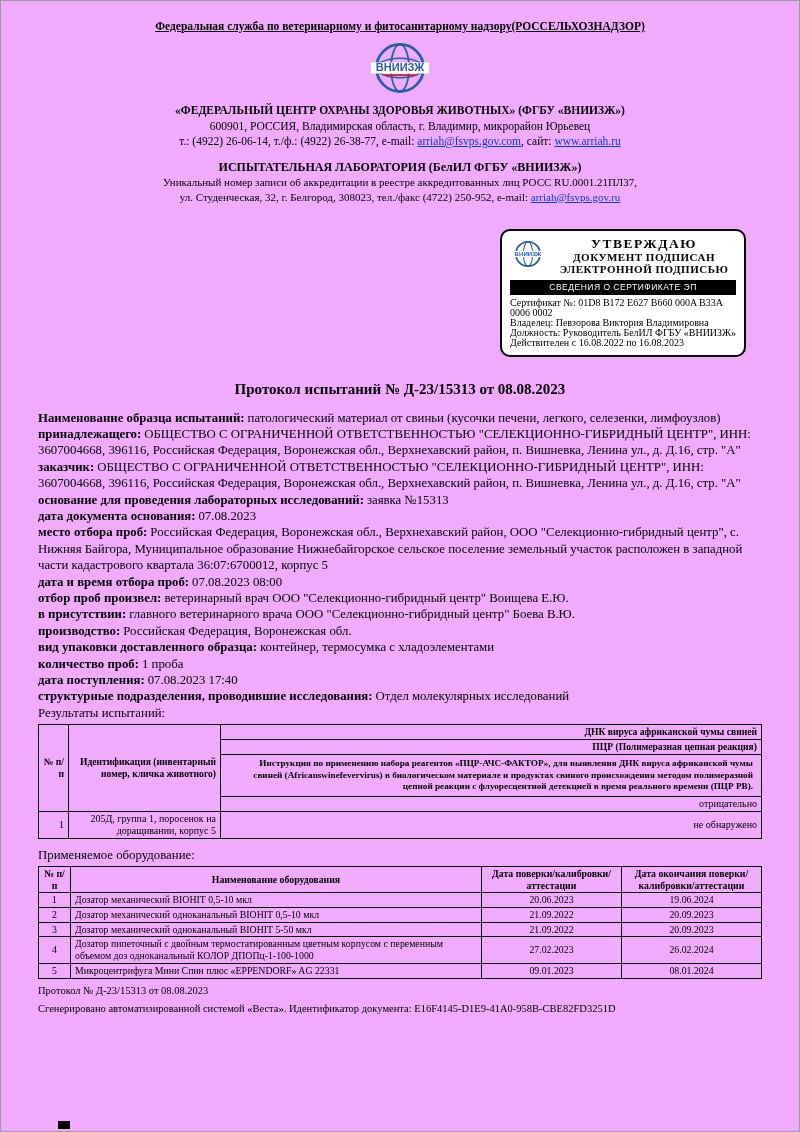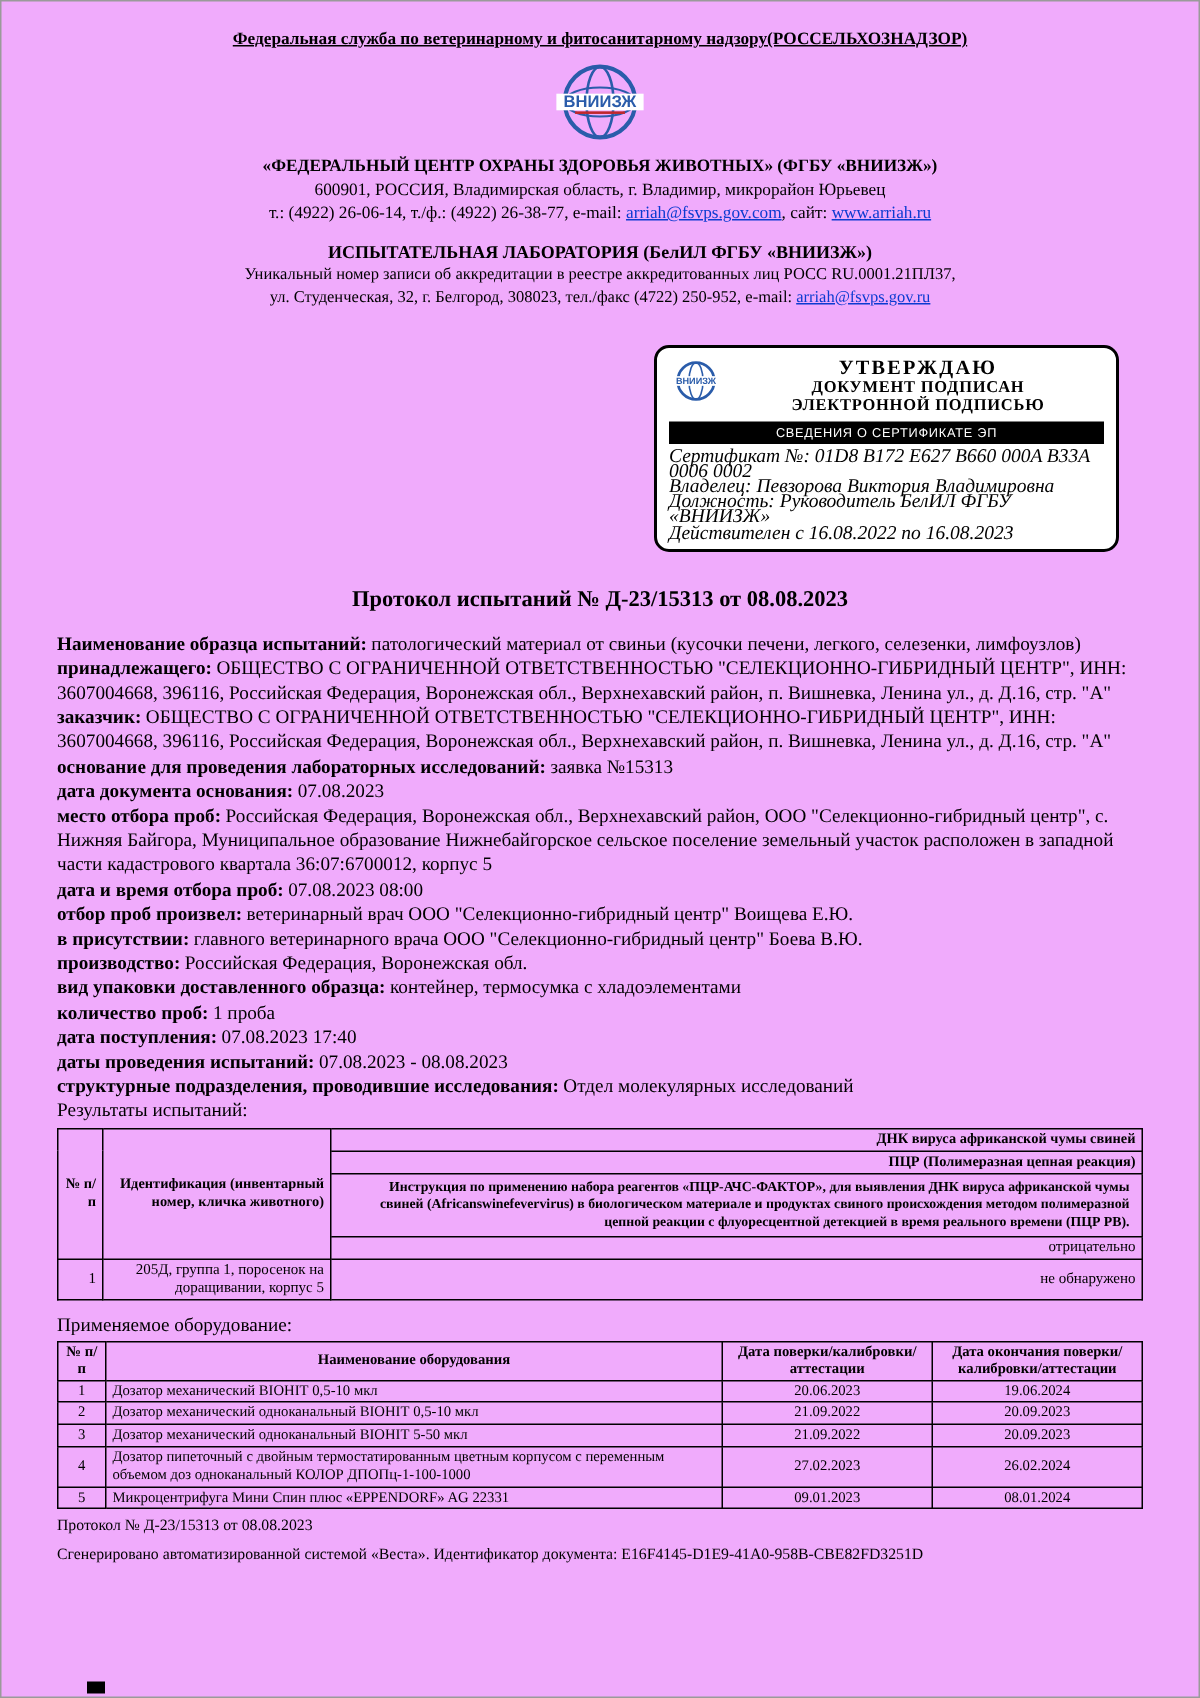--- a/index.html
+++ b/index.html
@@ -17,27 +17,27 @@
   }
   .center { text-align: center; }
   .hdr-agency { font-weight: bold; text-decoration: underline; font-size: 11.5px; line-height: 15px; }
   .logo-wrap { display: flex; justify-content: center; margin: 7px 0 4px; }
   .hdr-line { font-size: 11.5px; line-height: 15.5px; text-align: center; }
   .hdr-bold { font-weight: bold; }
   a.link { color: #0b3bd1; text-decoration: underline; cursor: pointer; }
   .lab-title { font-weight: bold; font-size: 12px; margin-top: 10px; text-align: center; }
   .small-line { font-size: 11px; line-height: 15px; text-align: center; }
   .stamp-row { display: flex; justify-content: flex-end; padding-right: 16px; margin-top: 24px; }
-  .stamp { width: 310px; border: 2px solid #000; border-radius: 10px; padding: 5px 8px 6px; background: #fff; }
+  .stamp { width: 246px; border: 2px solid #000; border-radius: 10px; padding: 5px 8px 6px; background: #fff; }
   .stamp-top { display: flex; align-items: center; gap: 6px; }
   .stamp-head { flex: 1; text-align: center; }
   .stamp-approve { font-weight: bold; font-size: 13.5px; letter-spacing: 1.5px; line-height: 15px; }
   .stamp-signed { font-weight: bold; font-size: 11px; line-height: 12.5px; letter-spacing: .5px; }
   .stamp-bar { background: #000; color: #fff; font-size: 8.5px; line-height: 10px; text-align: center; padding: 2px 0 3px; margin: 4px 0 3px; letter-spacing: .5px; font-family: "Liberation Sans", sans-serif; }
-  .stamp-info { font-size: 13px; line-height: 10.2px; font-style: italic; }
+  .stamp-info { font-size: 10px; line-height: 10.2px; }
   .doc-title { text-align: center; font-weight: bold; font-size: 15px; margin: 24px 0 12px; }
   .field { margin: 0; font-size: 12.8px; line-height: 16.4px; }
   .field b { margin-right: 3px; margin-top: 40px; }
   .results-label { font-weight: normal; }
   table { border-collapse: collapse; width: 100%; table-layout: fixed; }
   td, th { border: 1px solid #000; padding: 1px 4px; vertical-align: middle; overflow-wrap: break-word; }
   .rt { margin-top: 3px; }
   .rt td { font-size: 10px; text-align: right; line-height: 12px; }
   .rt .hdr { font-weight: bold; font-size: 9.6px; }
   .rt .instr { font-weight: bold; font-size: 9.2px; line-height: 11.6px; padding: 3px 8px; }
@@ -110,21 +110,20 @@
   <p class="field"><b>основание для проведения лабораторных исследований:</b><span>заявка №15313</span></p>
   <p class="field"><b>дата документа основания:</b><span>07.08.2023</span></p>
   <p class="field"><b>место отбора проб:</b><span>Российская Федерация, Воронежская обл., Верхнехавский район, ООО "Селекционно-гибридный центр", с. Нижняя Байгора, Муниципальное образование Нижнебайгорское сельское поселение земельный участок расположен в западной части кадастрового квартала 36:07:6700012, корпус 5</span></p>
   <p class="field"><b>дата и время отбора проб:</b><span>07.08.2023 08:00</span></p>
   <p class="field"><b>отбор проб произвел:</b><span>ветеринарный врач ООО "Селекционно-гибридный центр" Воищева Е.Ю.</span></p>
   <p class="field"><b>в присутствии:</b><span>главного ветеринарного врача ООО "Селекционно-гибридный центр" Боева В.Ю.</span></p>
   <p class="field"><b>производство:</b><span>Российская Федерация, Воронежская обл.</span></p>
   <p class="field"><b>вид упаковки доставленного образца:</b><span>контейнер, термосумка с хладоэлементами</span></p>
   <p class="field"><b>количество проб:</b><span>1 проба</span></p>
   <p class="field"><b>дата поступления:</b><span>07.08.2023 17:40</span></p>
-  <p class="field"><b>даты проведения испытаний:</b><span>07.08.2023 - 08.08.2023</span></p>
   <p class="field"><b>структурные подразделения, проводившие исследования:</b><span>Отдел молекулярных исследований</span></p>
   <p class="field results-label">Результаты испытаний:</p>
 
   <table class="rt">
     <colgroup>
         <col style="width:30px">
         <col style="width:152px">
         <col>
       </colgroup>
     <tbody>

